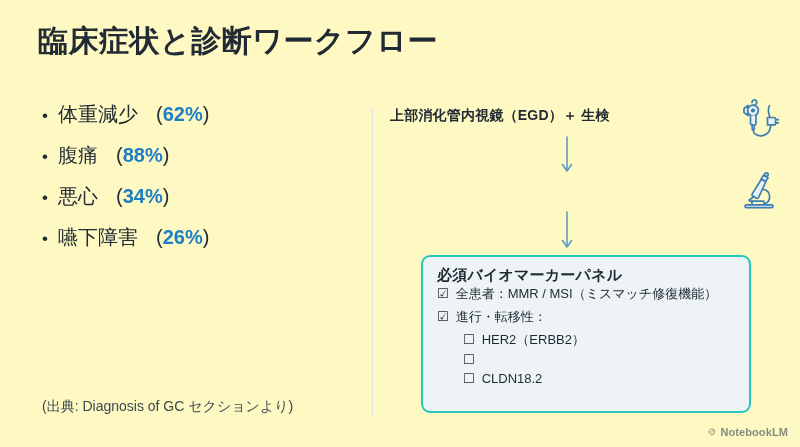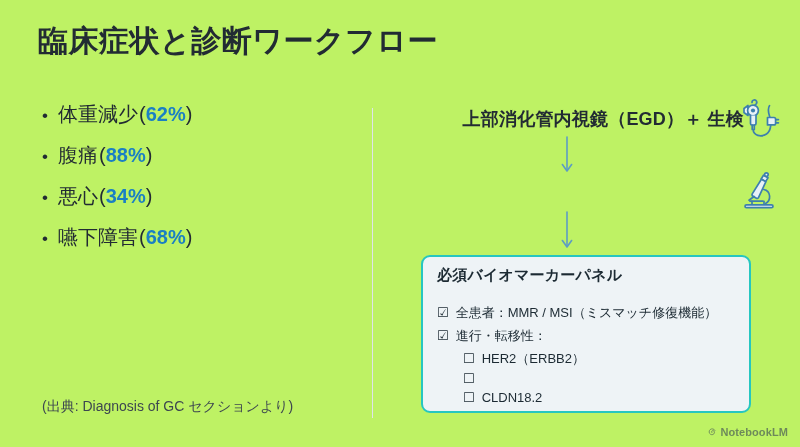--- a/index.html
+++ b/index.html
@@ -13,21 +13,21 @@
     font-family: "Liberation Sans", "DejaVu Sans", sans-serif;
     color: #1e272e;
     overflow: hidden;
     position: relative;
     -webkit-font-smoothing: antialiased;
   }
 
   .slide {
     position: absolute;
     inset: 0;
-    background: #bef264;
+    background: #fef9c3;
   }
 
   
   .slide-title {
     position: absolute;
     left: 38px;
     top: 22px;
     font-size: 30px;
     font-weight: 700;
     letter-spacing: 0.5px;
@@ -78,21 +78,21 @@
   }
   .symptom-bullet {
     display: inline-block;
     width: 16px;
     font-size: 17px;
     line-height: 1;
     color: #222b33;
     flex: 0 0 16px;
   }
   .symptom-label {
-    margin-right: 1px;
+    margin-right: 18px;
   }
   .symptom-pct {
     color: #1a7fc4;
     font-weight: 700;
   }
   .paren {
     color: #222b33;
     font-weight: 400;
   }
 
@@ -115,22 +115,22 @@
 
   .flow-step {
     position: relative;
     height: 30px;
   }
   .flow-step-label {
     position: absolute;
     left: 0;
     right: 0;
     top: 3px;
-    text-align: right;
-    font-size: 18px;
+    text-align: left;
+    font-size: 14px;
     font-weight: 700;
     color: #222b33;
     letter-spacing: 0.2px;
     white-space: nowrap;
     padding-right: 46px;
   }
 
   .flow-icon {
     position: absolute;
     width: 46px;
@@ -162,21 +162,21 @@
     box-sizing: border-box;
     border: 2.5px solid #26c6c0;
     border-radius: 9px;
     background: #eef3f6;
     padding: 9px 14px 0 14px;
   }
   .panel-title {
     font-size: 15px;
     font-weight: 700;
     color: #1c2a33;
-    margin-bottom: 19px;
+    margin-bottom: 0;
     letter-spacing: 0.2px;
     white-space: nowrap;
   }
   .panel-row {
     display: flex;
     align-items: flex-start;
     font-size: 13px;
     color: #1c2a33;
     line-height: 1.45;
     margin-bottom: 4px;
@@ -243,21 +243,21 @@
         <span class="symptom-bullet">•</span>
         <span class="symptom-label">悪心</span>
         <span class="paren">(</span>
           <span class="symptom-pct">34%</span>
           <span class="paren">)</span>
       </li>
       <li class="symptom-item">
         <span class="symptom-bullet">•</span>
         <span class="symptom-label">嚥下障害</span>
         <span class="paren">(</span>
-          <span class="symptom-pct">68%</span>
+          <span class="symptom-pct">26%</span>
           <span class="paren">)</span>
       </li>
     </ul>
   </div>
 
   <div class="source-note">(出典: Diagnosis of GC セクションより)</div>
 
   <div class="right-col">
 
     <div class="flow-step">

